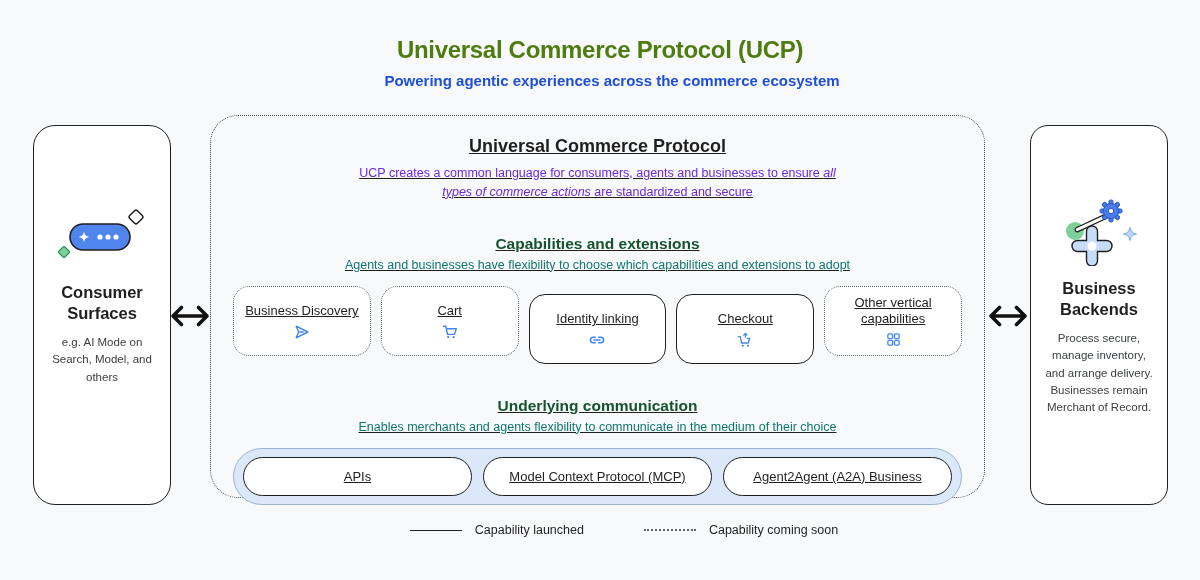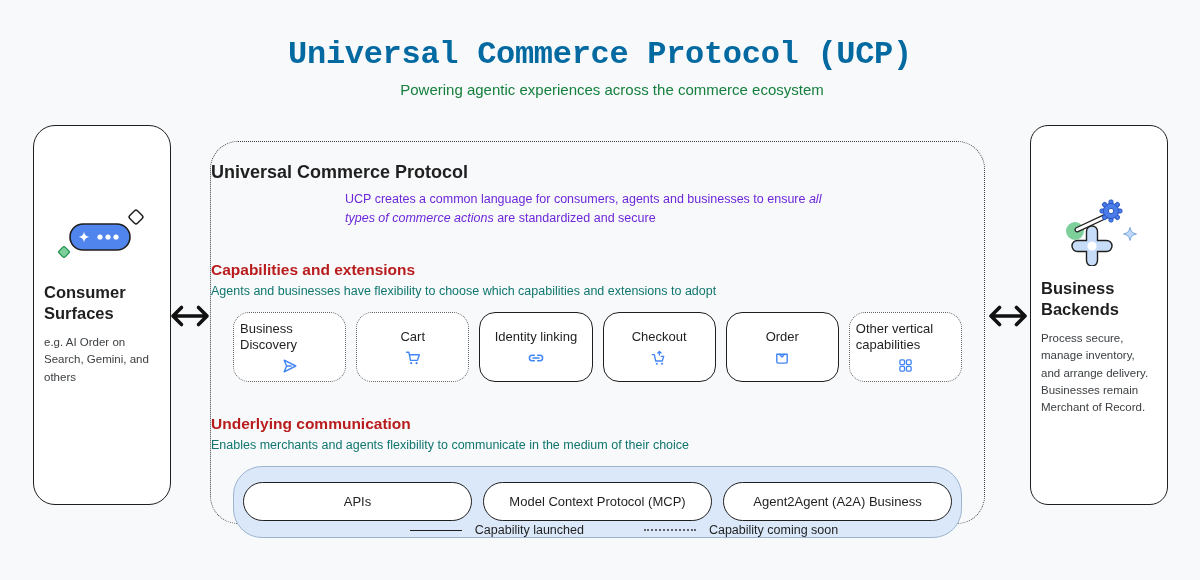--- a/index.html
+++ b/index.html
@@ -6,66 +6,66 @@
   body{
     font-family:"Liberation Sans",sans-serif;
     background:#f8f9fb;
     color:#1f1f1f;
     -webkit-font-smoothing:antialiased;
   }
   .stage{position:relative;width:1200px;height:580px;background:#f8f9fb;overflow:hidden;}
 
   
   .hdr{position:absolute;top:36px;left:0;width:100%;text-align:center;}
-  .hdr h1{margin:0;font-size:32px;font-weight:600;letter-spacing:-0.3px;color:#0369a1;font-family:Liberation Mono, monospace;}
-  .hdr p{margin:8px 0 0;font-size:15px;font-weight:400;color:#15803d;padding-left:24px;}
+  .hdr h1{margin:0;font-size:24px;font-weight:600;letter-spacing:-0.3px;color:#4d7c0f;}
+  .hdr p{margin:8px 0 0;font-size:15px;font-weight:700;color:#1d4ed8;padding-left:24px;}
 
   
   .side-box{
     position:absolute;top:125px;width:138px;height:380px;box-sizing:border-box;
     background:#ffffff;border:1.6px solid #1f1f1f;border-radius:22px;
-    display:flex;flex-direction:column;align-items:center;text-align:left;
+    display:flex;flex-direction:column;align-items:center;text-align:center;
     padding:78px 10px 0;
   }
   .side-box.left{left:33px;}
   .side-box.right{left:1030px;padding-top:74px;border-radius:18px;}
   .side-box .icon-wrap{height:62px;display:flex;align-items:center;justify-content:center;}
   .side-box h3{margin:16px 0 0;font-size:16.5px;line-height:1.28;font-weight:600;color:#1f1f1f;}
   .side-box .sub{margin-top:10px;font-size:11.5px;line-height:1.5;color:#3c4043;}
 
   
   .arrow{position:absolute;top:301px;width:44px;height:30px;}
   .arrow.left{left:168px;}
   .arrow.right{left:986px;}
 
   
   .ucp-box{
-    position:absolute;left:210px;top:141px;width:775px;height:383px;box-sizing:border-box;
+    position:absolute;left:210px;top:115px;width:775px;height:383px;box-sizing:border-box;
     border:1.6px dotted #3c4043;border-radius:28px;
-    padding-top:20px;
+    text-align:center;padding-top:20px;text-decoration:underline;
   }
   .ucp-box h2{margin:0;font-size:18px;font-weight:600;color:#1f1f1f;}
   .ucp-desc{margin:7px auto 0;max-width:505px;font-size:12.5px;line-height:1.5;color:#6d28d9;}
   .ucp-desc em{font-style:italic;}
-  .sec-title{margin:33px 0 0;font-size:15.5px;font-weight:600;color:#b91c1c;}
+  .sec-title{margin:33px 0 0;font-size:15.5px;font-weight:600;color:#14532d;}
   .sec-sub{margin:5px 0 0;font-size:12.5px;color:#0f766e;}
 
   .cap-row{display:flex;gap:10px;margin:14px 22px 0;}
   .cap-box{
     flex:1;height:70px;box-sizing:border-box;background:#ffffff;border-radius:16px;
     display:flex;flex-direction:column;align-items:center;justify-content:center;
     padding:4px 6px 2px;
   }
-  .cap-box.launched{border:1.6px solid #1f1f1f;}
+  .cap-box.launched{border:1.6px solid #1f1f1f;margin-top:8px;}
   .cap-box.coming-soon{border:1.6px dotted #5f6368;}
   .cap-label{font-size:13px;font-weight:500;line-height:1.22;color:#1f1f1f;}
   .cap-icon{margin-top:5px;height:16px;display:flex;align-items:center;justify-content:center;}
 
   .comm-bar{
-    margin:14px 22px 0;height:72px;box-sizing:border-box;border-radius:29px;
+    margin:14px 22px 0;height:57px;box-sizing:border-box;border-radius:29px;
     background:#dbe8f9;border:1.5px solid #9db4cf;
     display:flex;align-items:center;gap:11px;padding:0 9px;
   }
   .comm-pill{
     flex:1;height:39px;box-sizing:border-box;background:#ffffff;border:1.6px solid #1f1f1f;
     border-radius:20px;display:flex;align-items:center;justify-content:center;
     font-size:13px;font-weight:500;color:#1f1f1f;
   }
 
   
@@ -92,21 +92,21 @@
         <rect x="-4.2" y="-4.2" width="8.4" height="8.4" rx="1.6" transform="translate(10,46) rotate(45)" fill="#7ed09b" stroke="#1f8a4d" stroke-width="1.2"></rect>
         <rect x="16" y="18" width="60" height="26" rx="13" fill="#5185ee" stroke="#1f1f1f" stroke-width="1.6"></rect>
         <path d="M0 -5.2 C1 -1.6 1.6 -1 5.2 0 C1.6 1 1 1.6 0 5.2 C-1 1.6 -1.6 1 -5.2 0 C-1.6 -1 -1 -1.6 0 -5.2 Z" transform="translate(30,31)" fill="#ffffff"></path>
         <circle cx="46" cy="31" r="2.6" fill="#ffffff"></circle>
         <circle cx="54" cy="31" r="2.6" fill="#ffffff"></circle>
         <circle cx="62" cy="31" r="2.6" fill="#ffffff"></circle>
         <rect x="-5.4" y="-5.4" width="10.8" height="10.8" rx="2" transform="translate(82,11) rotate(45)" fill="#ffffff" stroke="#1f1f1f" stroke-width="1.5"></rect>
       </svg>
     </div>
     <h3>Consumer Surfaces</h3>
-    <div class="sub">e.g. AI Order on Search, Gemini, and others</div>
+    <div class="sub">e.g. AI Mode on Search, Model, and others</div>
   </div>
 
   <div class="arrow left">
     <svg width="44" height="30" viewBox="0 0 44 30">
       <path d="M5 15 H39 M13.5 6.5 L5 15 L13.5 23.5 M30.5 6.5 L39 15 L30.5 23.5" fill="none" stroke="#111111" stroke-width="3.6" stroke-linecap="round" stroke-linejoin="round"></path>
     </svg>
   </div>
 
   <div class="ucp-box">
     <h2>Universal Commerce Protocol</h2>
@@ -151,29 +151,20 @@
         <div class="cap-icon">
           <svg width="16" height="16" viewBox="0 0 16 16">
               <path d="M8.4 5 V1.6 M6.8 3 L8.4 1.4 L10 3" fill="none" stroke="#4285f4" stroke-width="1.3" stroke-linecap="round" stroke-linejoin="round"></path>
               <circle cx="5.8" cy="13.7" r="1.05" fill="#4285f4"></circle>
               <circle cx="11" cy="13.7" r="1.05" fill="#4285f4"></circle>
               <path d="M1.4 4.6 h1.9 l1.4 6.4 h6.5 l1.5 -4.6 h-2.4" fill="none" stroke="#4285f4" stroke-width="1.35" stroke-linecap="round" stroke-linejoin="round"></path>
             </svg>
         </div>
       </div>
 
-      <div class="cap-box launched">
-        <div class="cap-label">Order</div>
-        <div class="cap-icon">
-          <svg width="16" height="16" viewBox="0 0 16 16">
-              <path d="M2.8 4.2 H13.2 V11.8 a1.3 1.3 0 0 1 -1.3 1.3 H4.1 A1.3 1.3 0 0 1 2.8 11.8 Z" fill="none" stroke="#4285f4" stroke-width="1.4" stroke-linejoin="round"></path>
-              <path d="M5.4 4.2 L8 7 L10.6 4.2" fill="none" stroke="#4285f4" stroke-width="1.4" stroke-linecap="round" stroke-linejoin="round"></path>
-            </svg>
-        </div>
-      </div>
 
       <div class="cap-box coming-soon">
         <div class="cap-label">Other vertical capabilities</div>
         <div class="cap-icon">
           <svg width="15" height="15" viewBox="0 0 16 16">
               <g fill="none" stroke="#4285f4" stroke-width="1.4">
                 <rect x="2" y="2" width="5" height="5" rx="1.2"></rect>
                 <rect x="9" y="2" width="5" height="5" rx="1.2"></rect>
                 <rect x="2" y="9" width="5" height="5" rx="1.2"></rect>
                 <rect x="9" y="9" width="5" height="5" rx="1.2"></rect>

